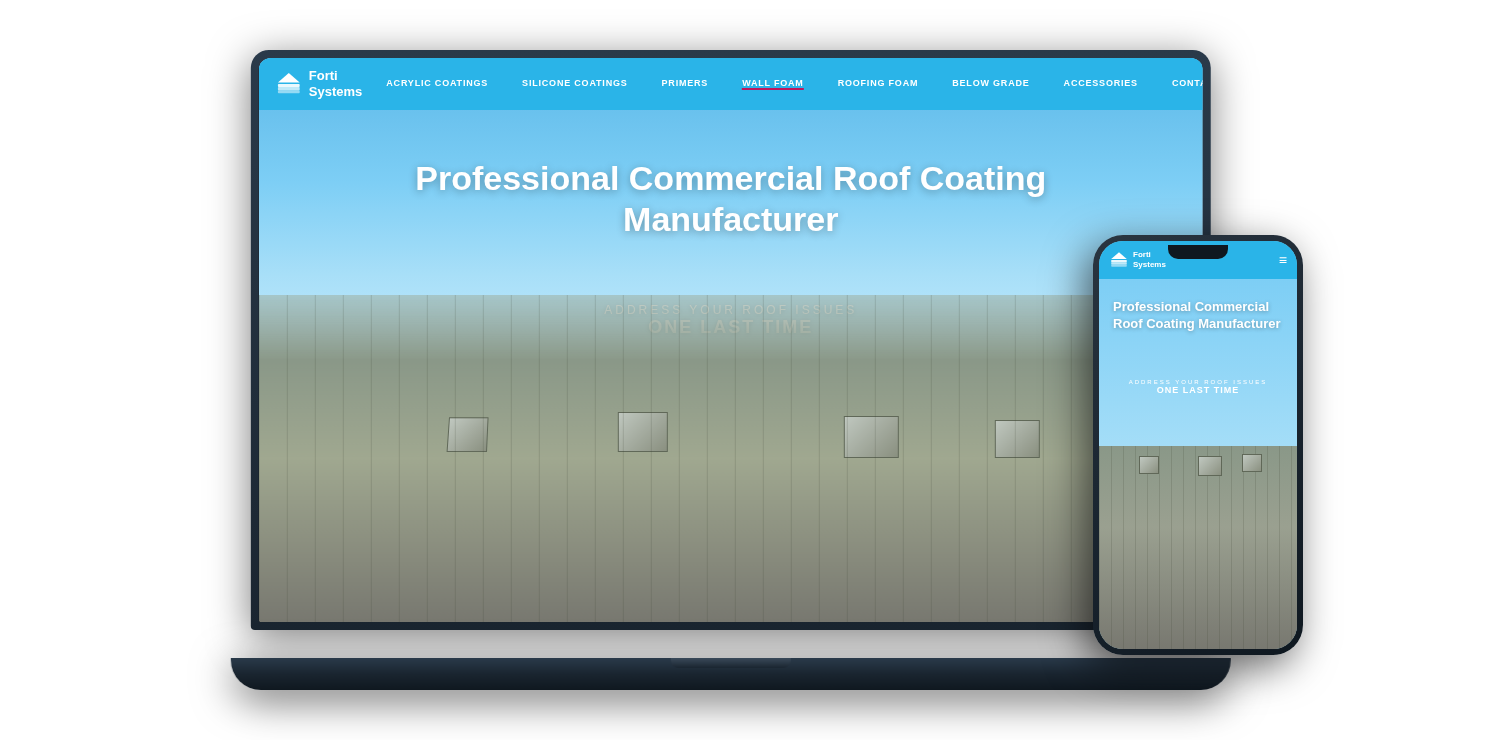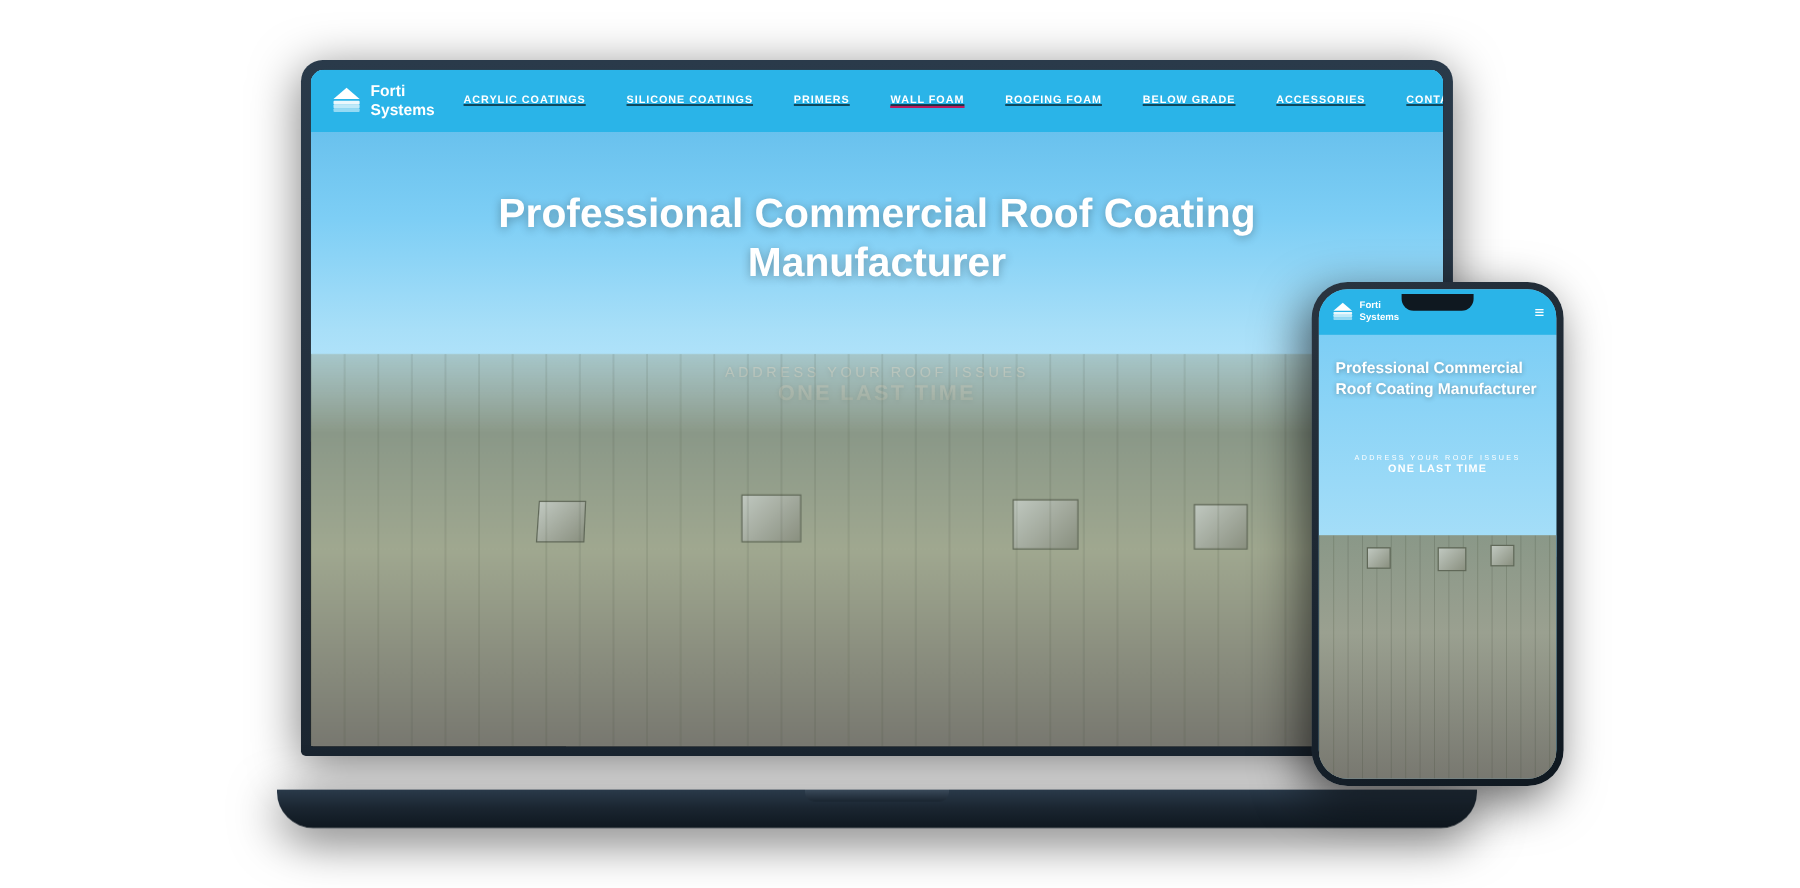--- a/index.html
+++ b/index.html
@@ -105,21 +105,20 @@
       font-weight: bold;
       font-size: 13px;
       line-height: 1.2;
     }
 
     .nav-links {
       display: flex;
       gap: 34px;
       flex: 1;
       justify-content: center;
-      text-decoration: underline;
     }
 
     .nav-link {
       color: white;
       font-size: 9px;
       font-weight: 600;
       letter-spacing: 0.8px;
       text-transform: uppercase;
       white-space: nowrap;
     }

